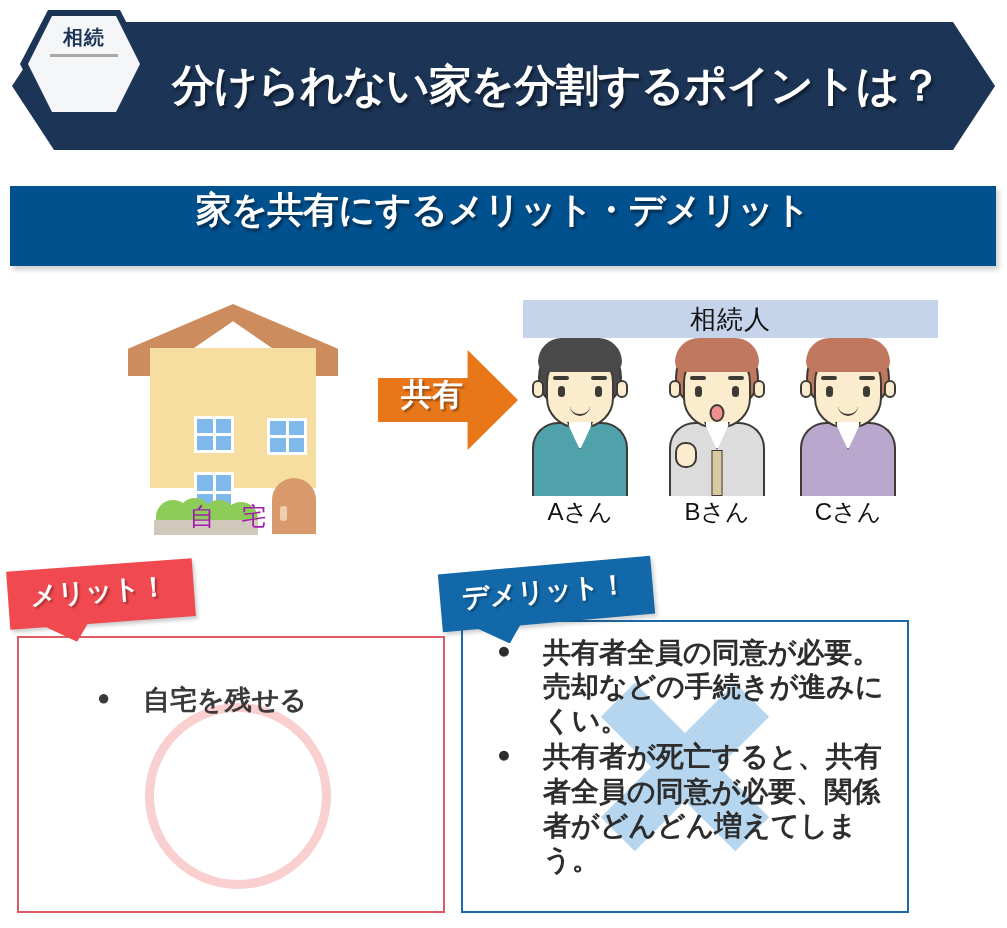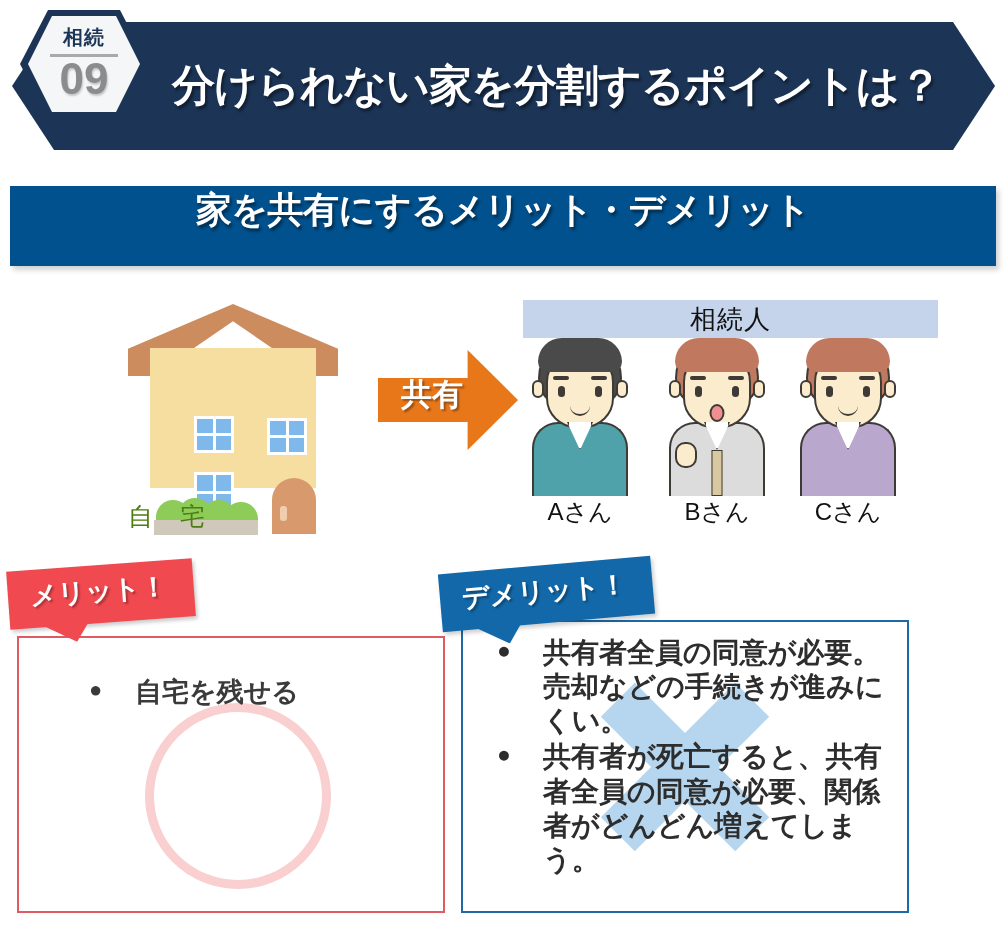--- a/index.html
+++ b/index.html
@@ -166,21 +166,21 @@
   .hedge i {
     position: absolute; bottom: 0; width: 34px; height: 24px;
     background: #8dcc58; border-radius: 17px 17px 0 0;
   }
   .hedge i:nth-child(1) { left: 0; }
   .hedge i:nth-child(2) { left: 22px; height: 26px; }
   .hedge i:nth-child(3) { left: 46px; }
   .hedge i:nth-child(4) { left: 68px; height: 22px; }
   .house-label {
     position: absolute; left: 128px; top: 212px; width: 210px;
-    text-align: left; font-size: 25px; color: #4d7c0f; letter-spacing: 10px;
+    text-align: center; font-size: 25px; color: #a21caf; letter-spacing: 10px;
   }
 
   
   .arrow {
     position: absolute; left: 378px; top: 62px; width: 140px; height: 100px;
     background: #e8771a;
     -webkit-clip-path: polygon(0 28%, 64% 28%, 64% 0, 100% 50%, 64% 100%, 64% 72%, 0 72%);
     clip-path: polygon(0 28%, 64% 28%, 64% 0, 100% 50%, 64% 100%, 64% 72%, 0 72%);
   }
   .arrow-label {
@@ -296,21 +296,21 @@
   }
   .merit-circle {
     position: absolute; left: 126px; top: 65px;
     width: 186px; height: 186px;
     border: 9px solid #f9cfcf;
     border-radius: 50%;
     box-sizing: border-box;
   }
   .merit-list {
     position: absolute; left: 60px; top: 34px; right: 14px;
-    margin: 4px; padding: 0; list-style: none;
+    margin: 12px; padding: 0; list-style: none;
   }
   .merit-list li {
     position: relative;
     font-size: 27px; font-weight: bold; color: #3a3a3a;
     padding-left: 52px; line-height: 1.25;
   }
   .merit-list li::before {
     content: "\25CF"; position: absolute; left: 6px; top: 0;
     font-size: 22px; color: #3a3a3a;
   }
@@ -382,21 +382,20 @@
 <div class="header-banner">
   <div class="header-hex"></div>
   <div class="header-title">分けられない家を分割するポイントは？</div>
 </div>
 
 <div class="badge">
   <div class="badge-outer"></div>
   <div class="badge-inner"></div>
   <div class="badge-kanji">相続</div>
   <div class="badge-rule"></div>
-  <div class="badge-num">09</div>
 </div>
 
 <div class="subtitle-bar">
   <div class="subtitle-text">家を共有にするメリット・デメリット</div>
 </div>
 
 <div class="illus">
 
   <div class="house-wrap">
     <div class="house-roof"></div>

